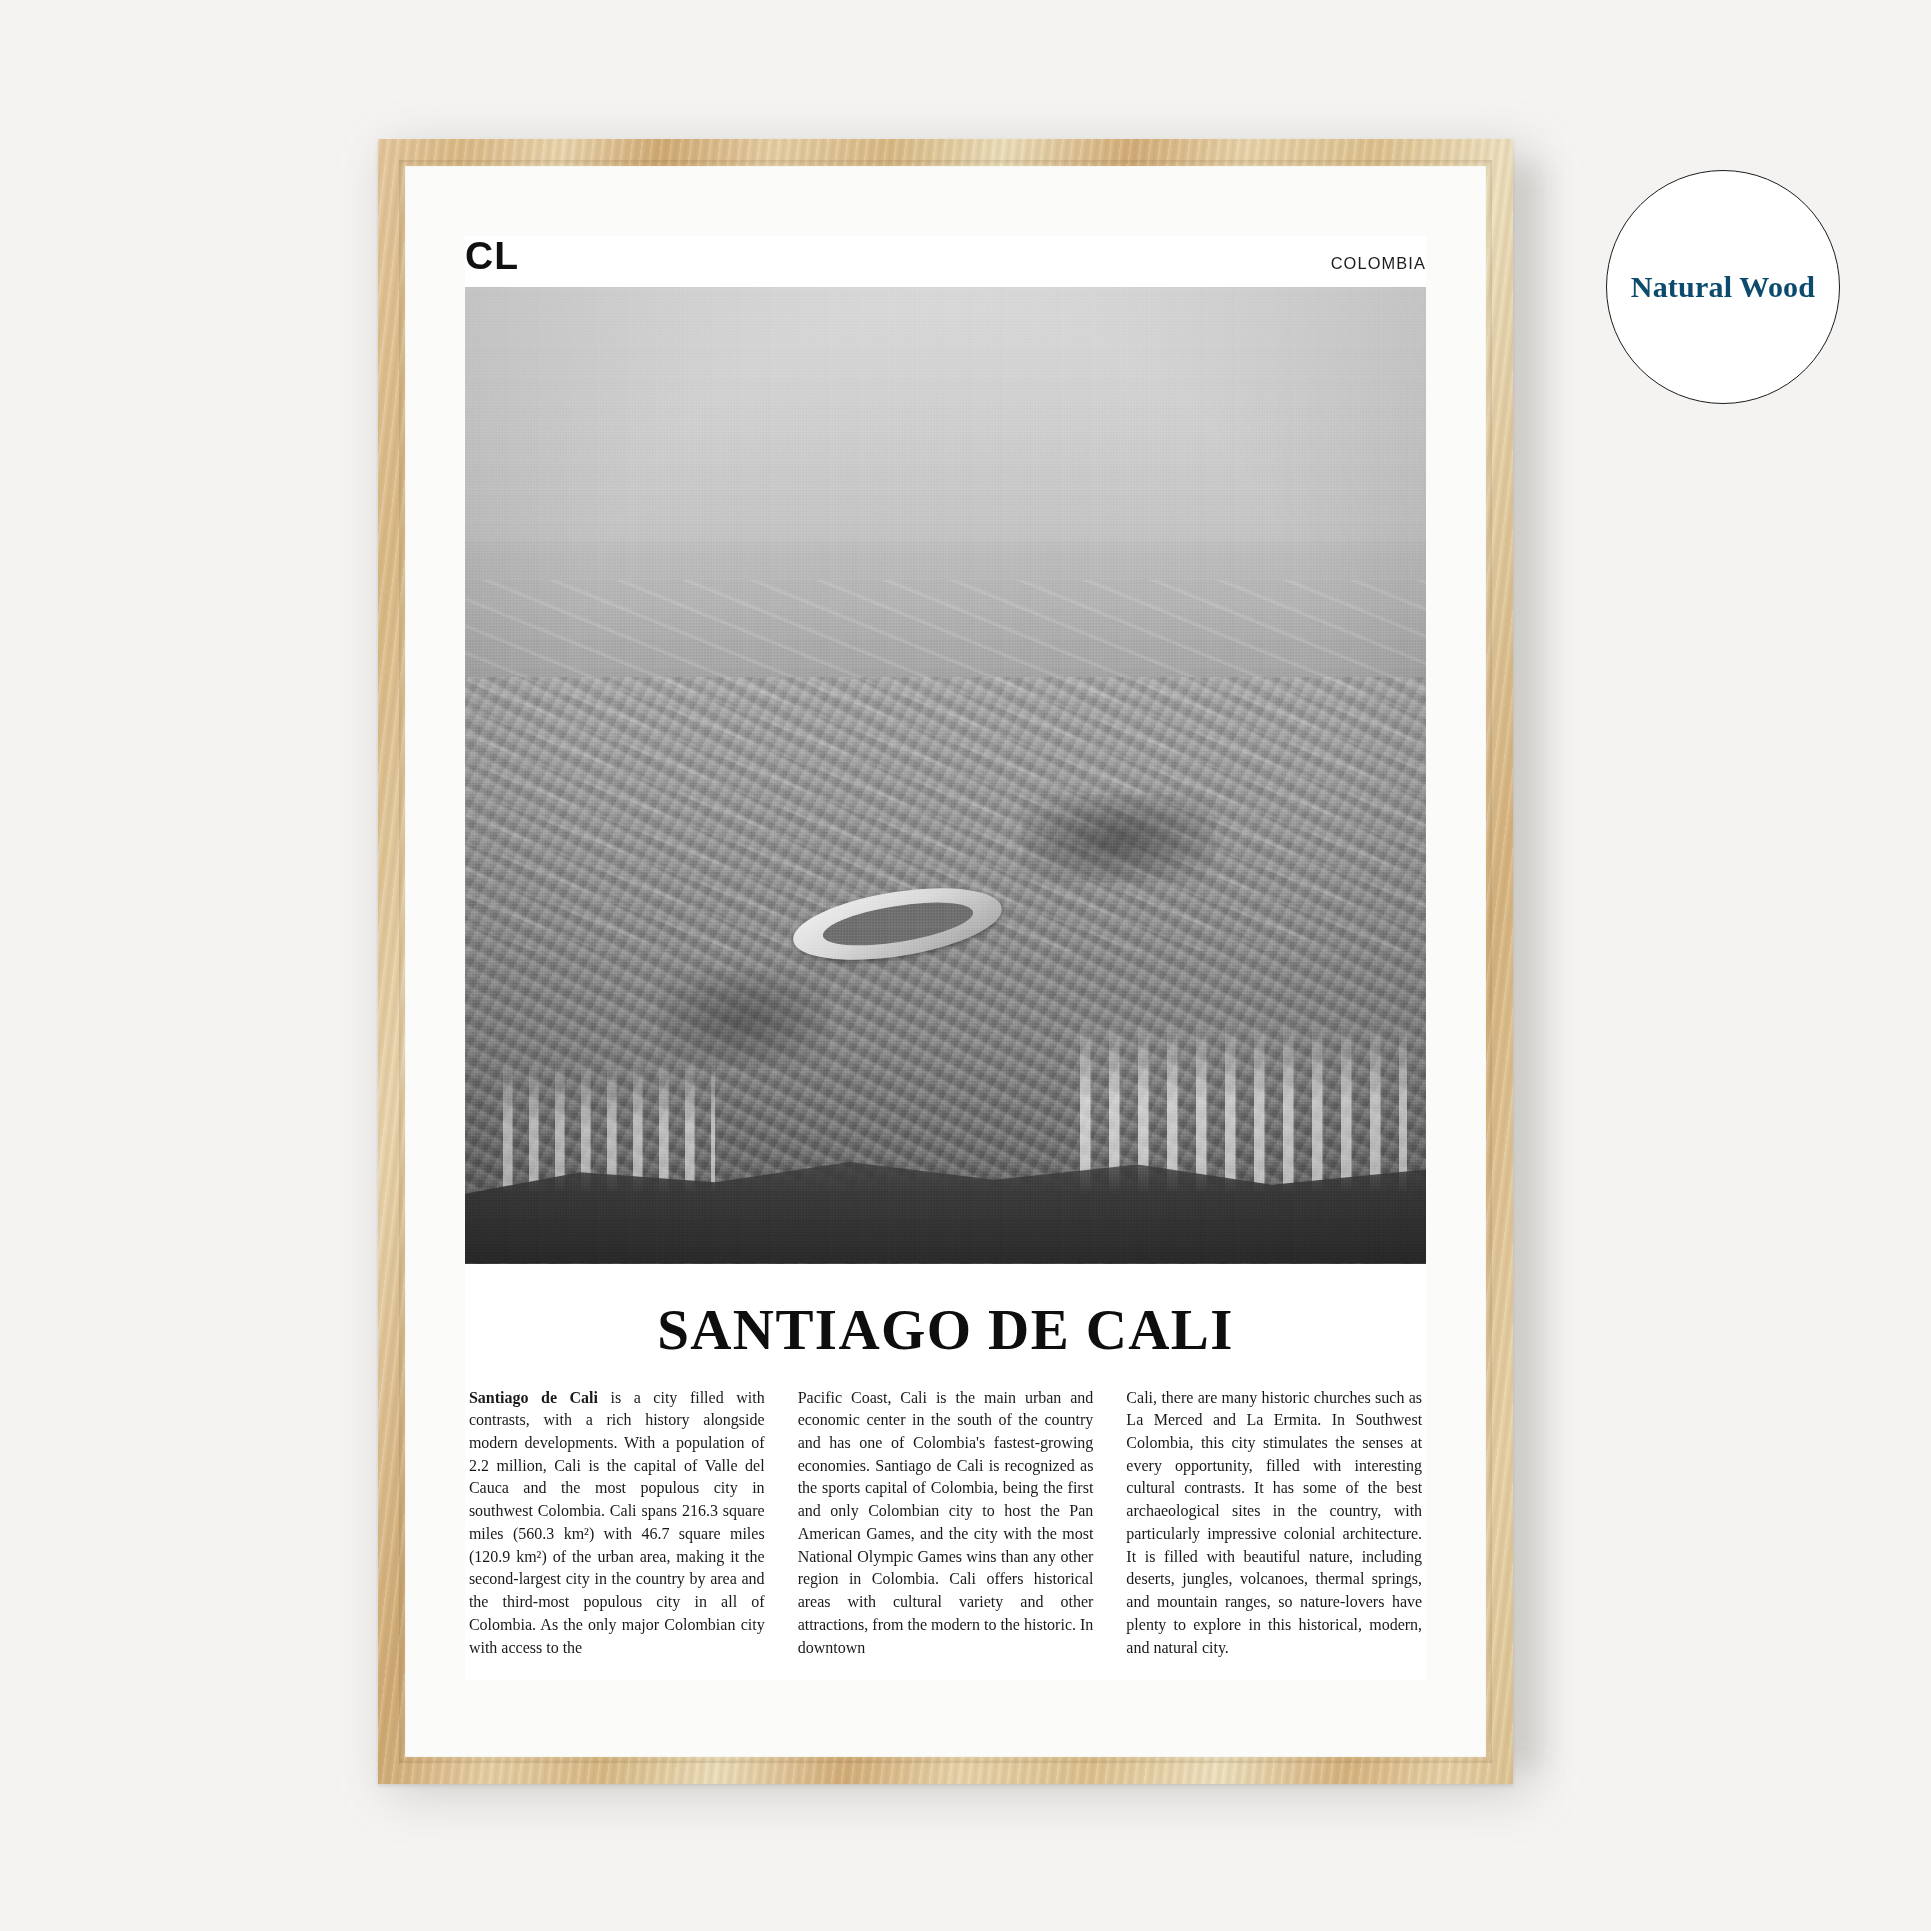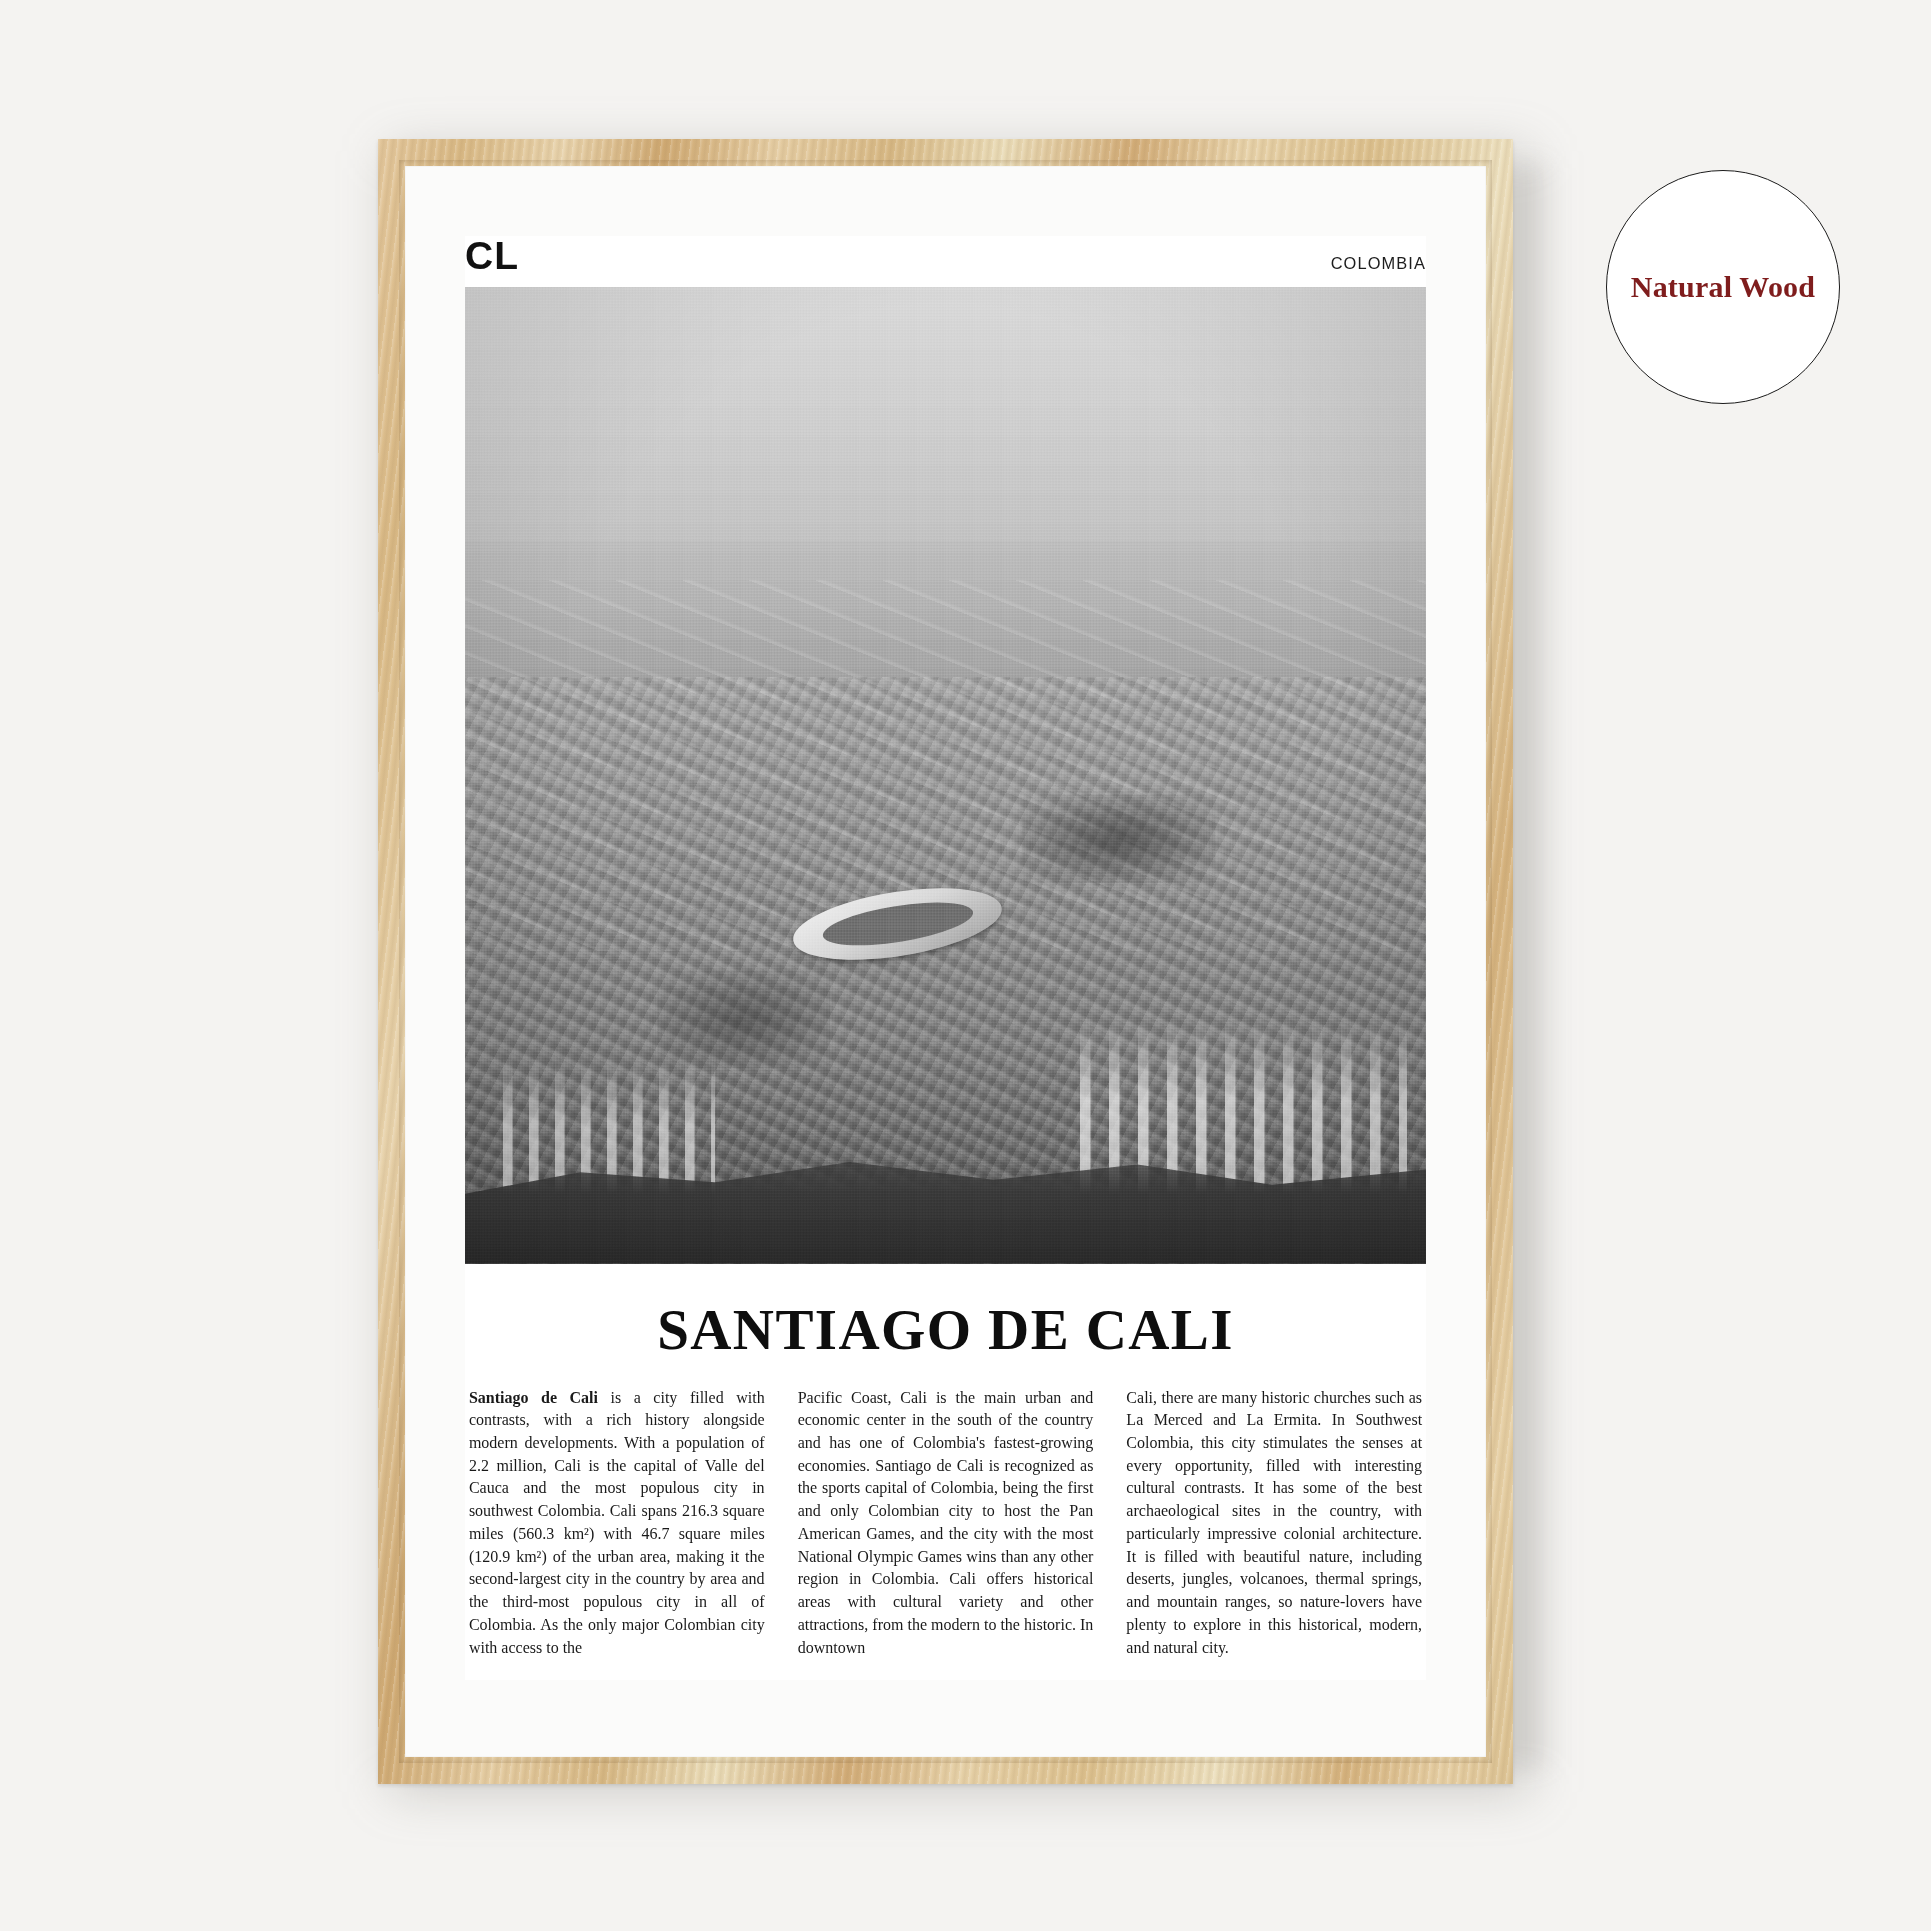--- a/index.html
+++ b/index.html
@@ -30,21 +30,21 @@
     border: 1.9px solid #1b1b1b;
     background: #ffffff;
     display: flex;
     align-items: center;
     justify-content: center;
   }
   .badge span {
     font-family: "Liberation Serif", serif;
     font-weight: bold;
     font-size: 30px;
-    color: #7f1d1d;
+    color: #0c4a6e;
     letter-spacing: 0.2px;
     white-space: nowrap;
   }
 
   
   .frame-shadow {
     position: absolute;
     left: 390px;
     top: 151px;
     width: 1139px;

